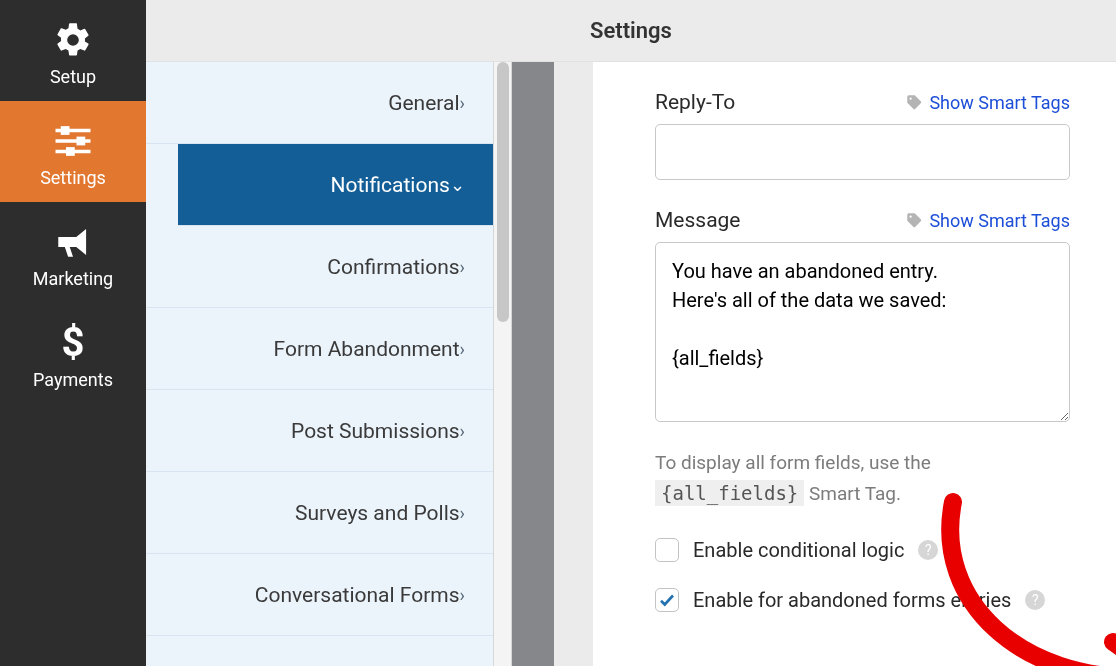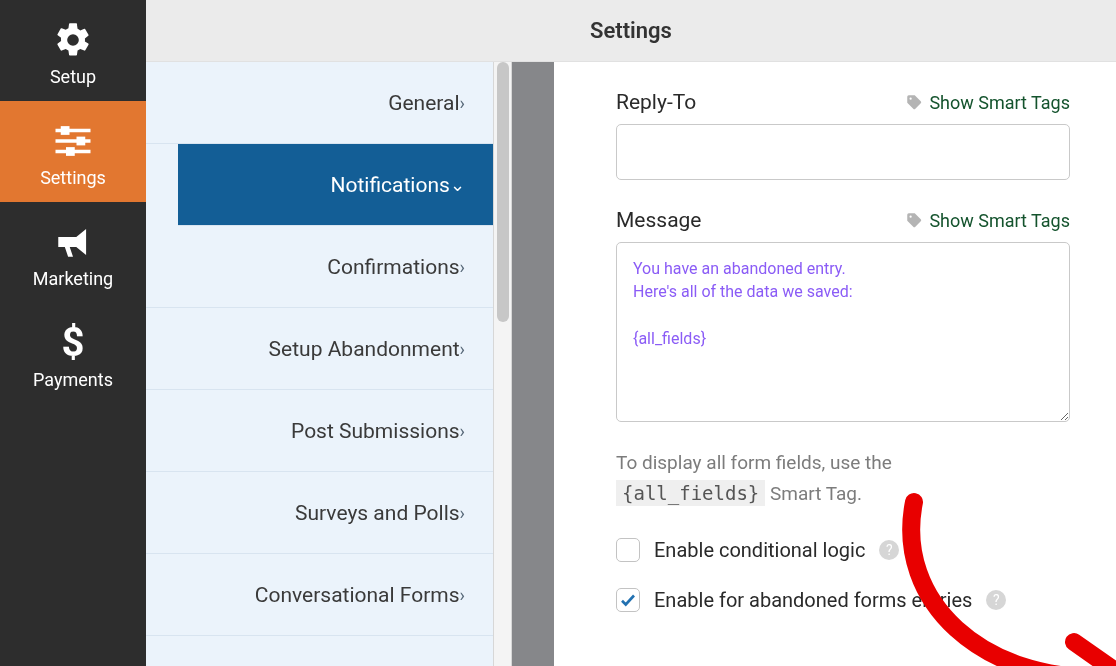--- a/index.html
+++ b/index.html
@@ -20,30 +20,30 @@
   .sidewrap { display:flex; }
   .sidebar { width:348px; background:#ebf3fb; border-right:1px solid #d7d7d7; overflow:hidden; }
   .side-row { height:82px; display:flex; align-items:center; justify-content:flex-end; padding:0 28px 0 26px; border-bottom:1px solid #d8e4f0; font-size:21px; color:#3a3a3a; cursor:pointer; background:#ebf3fb; }
   .side-row.active { background:#135e96; color:#fff;margin-left:32px; }
   .side-row .chev { font-size:18px; color:#5a6a7a; }
   .side-row.active .chev { color:#fff; }
   .scroll-track { width:18px; background:#f4f4f4; border-right:1px solid #d7d7d7; position:relative; }
   .scroll-thumb { position:absolute; top:0; left:3px; width:12px; height:260px; background:#c7c7c7; border-radius:6px; }
   .gap { width:42px; background:#86878a; }
   
-  .panel-outer { flex:1; background:#86878a; padding:0; display:flex; position:relative; }
+  .panel-outer { flex:1; background:#86878a; padding:0; display:flex; position:relative;margin-left:39px; }
   .panel { background:#fff; flex:1; padding:0 46px 40px 62px; overflow:hidden; position:relative; }
   .panel-inner { padding-top:28px; }
   .field-block { margin-bottom:28px; }
   .field-head { display:flex; justify-content:space-between; align-items:center; margin-bottom:10px; }
   .field-label { font-size:21px; color:#2a2a2a; }
-  .smart { font-size:18px; color:#14532d; display:flex; align-items:center; gap:6px; cursor:pointer; }
+  .smart { font-size:18px; color:#1d4ed8; display:flex; align-items:center; gap:6px; cursor:pointer; }
   .smart svg { fill:#b4b4b4; }
   .text-input { width:100%; height:56px; border:1px solid #c9c9c9; border-radius:5px; font-size:18px; padding:0 14px; }
-  .textarea { width:100%; height:180px; border:1px solid #c9c9c9; border-radius:5px; font-size:16px; padding:14px 16px; resize:both; font-family:inherit; line-height:1.45; color:#8b5cf6; }
+  .textarea { width:100%; height:180px; border:1px solid #c9c9c9; border-radius:5px; font-size:20px; padding:14px 16px; resize:both; font-family:inherit; line-height:1.45; color:#000000; }
   .hint { font-size:19px; color:#7c7c7c; margin-top:22px; line-height:1.6; }
   .hint code { background:#efefef; font-family: ui-monospace, Menlo, Consolas, monospace; font-size:19px; padding:2px 6px; color:#555; }
   .check-row { display:flex; align-items:center; gap:14px; margin-top:26px; font-size:20px; color:#2a2a2a; }
   .chk { width:24px; height:24px; border:1px solid #c3c3c3; border-radius:5px; display:flex; align-items:center; justify-content:center; background:#fff; }
   .chk.checked svg { stroke:#2271b1; }
   .help { width:20px; height:20px; border-radius:50%; background:#d6d6d6; color:#fff; font-size:14px; display:flex; align-items:center; justify-content:center; }
   
   .arrow { position:absolute; left:320px; top:430px; pointer-events:none; }
 </style>
 </head>
@@ -105,21 +105,21 @@
           </div>
           <div class="side-row active">
             <span>Notifications</span>
             <span class="chev">⌄</span>
           </div>
           <div class="side-row">
             <span>Confirmations</span>
             <span class="chev">›</span>
           </div>
           <div class="side-row">
-            <span>Setup Abandonment</span>
+            <span>Form Abandonment</span>
             <span class="chev">›</span>
           </div>
           <div class="side-row">
             <span>Post Submissions</span>
             <span class="chev">›</span>
           </div>
           <div class="side-row">
             <span>Surveys and Polls</span>
             <span class="chev">›</span>
           </div>

